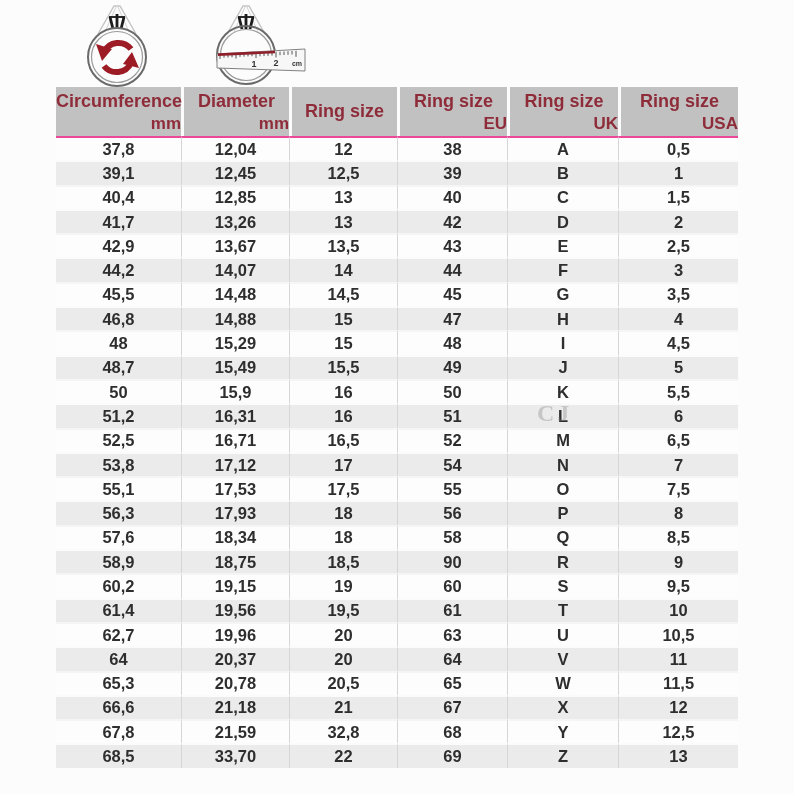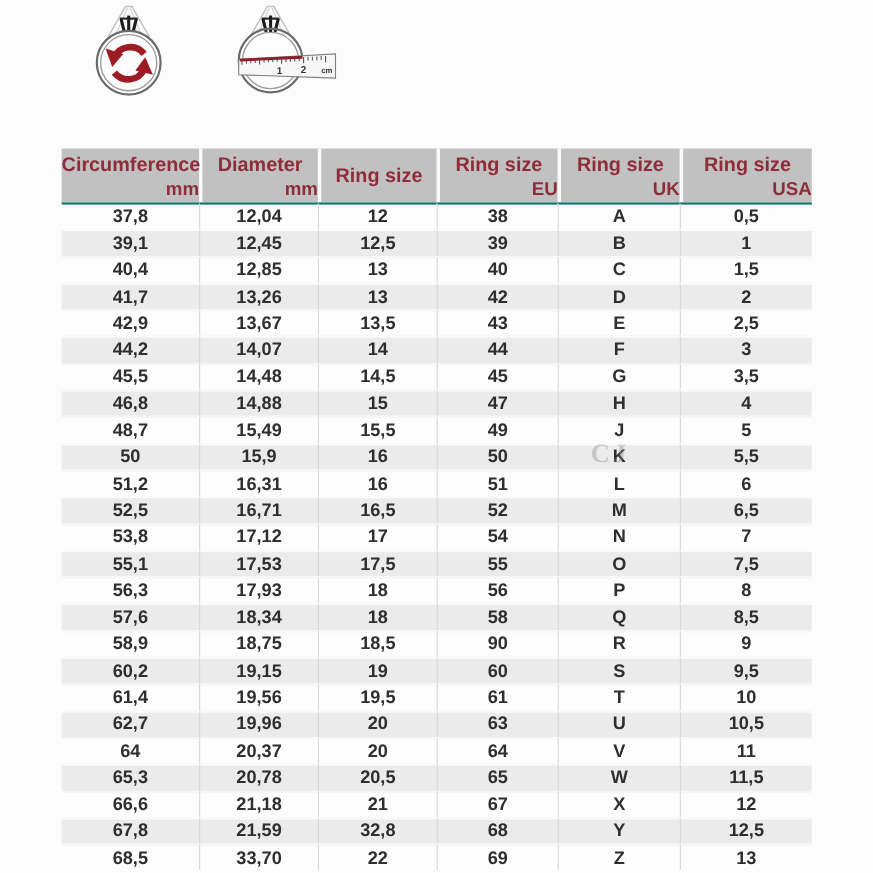--- a/index.html
+++ b/index.html
@@ -6,38 +6,38 @@
   .page{
     position:relative;width:794px;height:794px;background:#fcfcfc;
     font-family:"Liberation Sans",sans-serif;overflow:hidden;
   }
   .icons-row{
     position:absolute;left:72px;top:2px;display:flex;gap:22px;align-items:flex-start;
   }
   .icon-wrap{display:block;}
   table.ring-table{
     position:absolute;left:56px;top:87px;width:682px;
-    border-collapse:separate;border-spacing:0;table-layout:fixed;margin-top:48px;
+    border-collapse:separate;border-spacing:0;table-layout:fixed;
   }
   th{
     background:#c2c1c1;color:#8e2c3a;font-weight:700;height:49px;
     vertical-align:middle;text-align:center;padding:0;
     border-left:3px solid #fcfcfc;
   }
   th:first-child{border-left:none;}
   th .h1{font-size:18px;line-height:23px;}
   th .h2{font-size:17px;line-height:21px;text-align:right;}
   td{
     height:22.3px;text-align:center;vertical-align:middle;
     font-size:16.5px;font-weight:700;color:#2e2e2e;padding:0;
     border-top:2px solid #f5f5f5;border-left:1px solid #d6d6d6;
     background:#fdfdfd;
   }
   td:first-child{border-left:none;}
-  tbody tr:first-child td{border-top:2px solid #0f766e;}
+  tbody tr:first-child td{border-top:2px solid #ec4899;}
   tbody tr:nth-child(even) td{background:#ebebeb;border-top:2px solid #fbfbfb;}
   .watermark{
     position:absolute;left:537px;top:400px;
     font-family:"Liberation Serif",serif;font-size:24px;font-weight:700;
     color:rgba(140,140,140,0.38);letter-spacing:3px;pointer-events:none;
   }
   .ruler-num{font-family:"Liberation Sans",sans-serif;font-size:9px;font-weight:700;fill:#333;}
   .ruler-cm{font-family:"Liberation Sans",sans-serif;font-size:7px;font-weight:700;fill:#333;}
 </style>
 </head>
@@ -172,20 +172,28 @@
         </tr>
         <tr>
           <td>46,8</td>
           <td>14,88</td>
           <td>15</td>
           <td>47</td>
           <td>H</td>
           <td>4</td>
         </tr>
         <tr>
+          <td>48</td>
+          <td>15,29</td>
+          <td>15</td>
+          <td>48</td>
+          <td>I</td>
+          <td>4,5</td>
+        </tr>
+        <tr>
           <td>48,7</td>
           <td>15,49</td>
           <td>15,5</td>
           <td>49</td>
           <td>J</td>
           <td>5</td>
         </tr>
         <tr>
           <td>50</td>
           <td>15,9</td>

